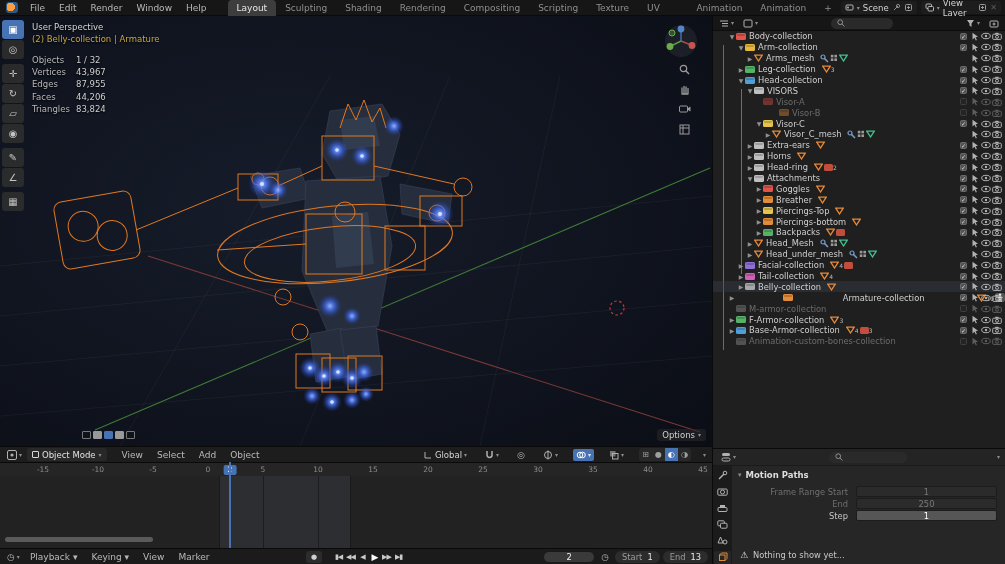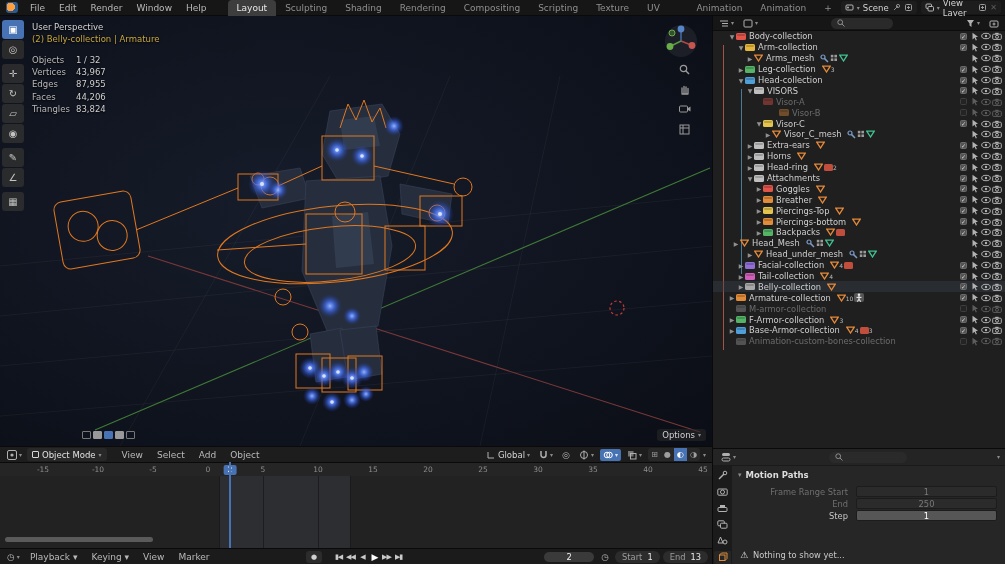--- a/index.html
+++ b/index.html
@@ -39,21 +39,21 @@
   .vis-sq { width:9px; height:8px; border-radius:1px; }
   #options-btn { position:absolute; right:6px; bottom:5px; display:flex; align-items:center; gap:3px;
      background:#28282890; border-radius:3px; padding:1px 5px; color:#cfcfcf; font-size:8.5px; }
   
   #vp-header { left:0; top:446px; width:712px; height:16px; background:#1d1d1d; display:flex; align-items:center; border-top:1px solid #0a0a0a; }
   .hdr-ic { color:#b0b0b0; font-size:9px; padding:0 3px; display:flex; align-items:center; gap:2px; }
   #mode-pill { display:flex; align-items:center; gap:3px; background:#282828; border-radius:3px; height:13px; padding:0 5px; margin-left:2px; }
   #mode-pill .sq { width:7px; height:7px; border:1px solid #d8d8d8; border-radius:1px; }
   #mode-pill .txt { color:#e0e0e0; font-size:8.5px; }
   #vp-menus { display:flex; margin-left:8px; }
-  #vp-header-right { margin-left:auto; display:flex; align-items:center; gap:3px; padding-right:6px; }
+  #vp-header-right { margin-left:auto; display:flex; align-items:center; gap:12px; padding-right:6px; }
   .shade-group { display:flex; background:#282828; border-radius:3px; overflow:hidden; }
   .shade-btn { width:13px; height:13px; display:flex; align-items:center; justify-content:center; color:#9f9f9f; font-size:8px; }
   .shade-btn.active { background:#4772b3; color:#fff; }
   
   #outliner { left:712px; top:16px; width:293px; height:432px; background:#1f1f1f; border-left:1px solid #0a0a0a; overflow:hidden; }
   #outliner-header { height:15px; background:#161616; display:flex; align-items:center; padding:0 3px; gap:3px; border-bottom:1px solid #0d0d0d; }
   .search-box { display:flex; align-items:center; gap:3px; background:#2a2a2a; border-radius:7px; height:11px; padding:0 6px; }
   #outliner-search { width:62px; }
   #outliner-rows { position:relative; }
   .ol-row { display:flex; align-items:center; height:10.9px; position:relative; font-size:8.3px; color:#cfcfcf; }
@@ -1240,85 +1240,28 @@
             <span>
               <svg xmlns="http://www.w3.org/2000/svg" width="10" height="8">
                 <rect x="0.7" y="2.2" width="8.6" height="5.2" rx="1" fill="none" stroke="#b2b2b2"></rect>
                 <circle cx="5" cy="4.8" r="1.5" fill="none" stroke="#b2b2b2"></circle>
                 <rect x="3.2" y="0.8" width="3.4" height="1.4" fill="#b2b2b2"></rect>
               </svg>
             </span>
           </span>
         </span>
       </div>
-      <div class="ol-row" style="padding-left: 19px;">
-        <span class="ol-arrow">▶</span>
-        <span style="flex: 0 0 auto;">
-          <svg xmlns="http://www.w3.org/2000/svg" width="9" height="8">
-            <polygon points="4.5,7 0.8,1.2 8.2,1.2" fill="none" stroke="#e58a3a" stroke-width="1.3"></polygon>
-          </svg>
-        </span>
-        <span class="ol-label">Head_Mesh</span>
-        <span class="badges">
-          <span>
-            <svg xmlns="http://www.w3.org/2000/svg" width="9" height="9">
-              <circle cx="3" cy="3" r="2" fill="none" stroke="#7a9cc6" stroke-width="1.2"></circle>
-              <line x1="4.4" y1="4.4" x2="8" y2="8" stroke="#7a9cc6" stroke-width="1.5"></line>
-            </svg>
-          </span>
-          <span>
-            <svg xmlns="http://www.w3.org/2000/svg" width="8" height="8">
-              <rect x="0.8" y="0.8" width="2.6" height="2.6" fill="#9a9a9a"></rect>
-              <rect x="4.4" y="0.8" width="2.6" height="2.6" fill="#9a9a9a"></rect>
-              <rect x="0.8" y="4.4" width="2.6" height="2.6" fill="#9a9a9a"></rect>
-              <rect x="4.4" y="4.4" width="2.6" height="2.6" fill="#9a9a9a"></rect>
-            </svg>
-          </span>
-          <span>
-            <svg xmlns="http://www.w3.org/2000/svg" width="9" height="8">
-              <polygon points="4.5,7 0.8,1.2 8.2,1.2" fill="none" stroke="#41c290" stroke-width="1.3"></polygon>
-            </svg>
-          </span>
-        </span>
-        <span class="ol-right">
-          <span class="ol-slot"></span>
-          <span class="ol-slot">
-            <span>
-              <svg xmlns="http://www.w3.org/2000/svg" width="8" height="9">
-                <polygon points="1.5,0.8 7,4.8 4.6,5.3 5.9,8 4.8,8.5 3.6,5.8 1.5,7.5" fill="#b2b2b2"></polygon>
-              </svg>
-            </span>
-          </span>
-          <span class="ol-slot">
-            <span>
-              <svg xmlns="http://www.w3.org/2000/svg" width="10" height="8">
-                <ellipse cx="5" cy="4" rx="4.3" ry="2.7" fill="none" stroke="#b2b2b2"></ellipse>
-                <circle cx="5" cy="4" r="1.2" fill="#b2b2b2"></circle>
-              </svg>
-            </span>
-          </span>
-          <span class="ol-slot">
-            <span>
-              <svg xmlns="http://www.w3.org/2000/svg" width="10" height="8">
-                <rect x="0.7" y="2.2" width="8.6" height="5.2" rx="1" fill="none" stroke="#b2b2b2"></rect>
-                <circle cx="5" cy="4.8" r="1.5" fill="none" stroke="#b2b2b2"></circle>
-                <rect x="3.2" y="0.8" width="3.4" height="1.4" fill="#b2b2b2"></rect>
-              </svg>
-            </span>
-          </span>
-        </span>
-      </div>
       <div class="ol-row" style="padding-left: 33px;">
         <span class="ol-arrow">▶</span>
         <span style="flex: 0 0 auto;">
           <svg xmlns="http://www.w3.org/2000/svg" width="9" height="8">
             <polygon points="4.5,7 0.8,1.2 8.2,1.2" fill="none" stroke="#e58a3a" stroke-width="1.3"></polygon>
           </svg>
         </span>
-        <span class="ol-label">Head_under_mesh</span>
+        <span class="ol-label">Head_Mesh</span>
         <span class="badges">
           <span>
             <svg xmlns="http://www.w3.org/2000/svg" width="9" height="9">
               <circle cx="3" cy="3" r="2" fill="none" stroke="#7a9cc6" stroke-width="1.2"></circle>
               <line x1="4.4" y1="4.4" x2="8" y2="8" stroke="#7a9cc6" stroke-width="1.5"></line>
             </svg>
           </span>
           <span>
             <svg xmlns="http://www.w3.org/2000/svg" width="8" height="8">
               <rect x="0.8" y="0.8" width="2.6" height="2.6" fill="#9a9a9a"></rect>
@@ -1354,20 +1297,77 @@
             <span>
               <svg xmlns="http://www.w3.org/2000/svg" width="10" height="8">
                 <rect x="0.7" y="2.2" width="8.6" height="5.2" rx="1" fill="none" stroke="#b2b2b2"></rect>
                 <circle cx="5" cy="4.8" r="1.5" fill="none" stroke="#b2b2b2"></circle>
                 <rect x="3.2" y="0.8" width="3.4" height="1.4" fill="#b2b2b2"></rect>
               </svg>
             </span>
           </span>
         </span>
       </div>
+      <div class="ol-row" style="padding-left: 33px;">
+        <span class="ol-arrow">▶</span>
+        <span style="flex: 0 0 auto;">
+          <svg xmlns="http://www.w3.org/2000/svg" width="9" height="8">
+            <polygon points="4.5,7 0.8,1.2 8.2,1.2" fill="none" stroke="#e58a3a" stroke-width="1.3"></polygon>
+          </svg>
+        </span>
+        <span class="ol-label">Head_under_mesh</span>
+        <span class="badges">
+          <span>
+            <svg xmlns="http://www.w3.org/2000/svg" width="9" height="9">
+              <circle cx="3" cy="3" r="2" fill="none" stroke="#7a9cc6" stroke-width="1.2"></circle>
+              <line x1="4.4" y1="4.4" x2="8" y2="8" stroke="#7a9cc6" stroke-width="1.5"></line>
+            </svg>
+          </span>
+          <span>
+            <svg xmlns="http://www.w3.org/2000/svg" width="8" height="8">
+              <rect x="0.8" y="0.8" width="2.6" height="2.6" fill="#9a9a9a"></rect>
+              <rect x="4.4" y="0.8" width="2.6" height="2.6" fill="#9a9a9a"></rect>
+              <rect x="0.8" y="4.4" width="2.6" height="2.6" fill="#9a9a9a"></rect>
+              <rect x="4.4" y="4.4" width="2.6" height="2.6" fill="#9a9a9a"></rect>
+            </svg>
+          </span>
+          <span>
+            <svg xmlns="http://www.w3.org/2000/svg" width="9" height="8">
+              <polygon points="4.5,7 0.8,1.2 8.2,1.2" fill="none" stroke="#41c290" stroke-width="1.3"></polygon>
+            </svg>
+          </span>
+        </span>
+        <span class="ol-right">
+          <span class="ol-slot"></span>
+          <span class="ol-slot">
+            <span>
+              <svg xmlns="http://www.w3.org/2000/svg" width="8" height="9">
+                <polygon points="1.5,0.8 7,4.8 4.6,5.3 5.9,8 4.8,8.5 3.6,5.8 1.5,7.5" fill="#b2b2b2"></polygon>
+              </svg>
+            </span>
+          </span>
+          <span class="ol-slot">
+            <span>
+              <svg xmlns="http://www.w3.org/2000/svg" width="10" height="8">
+                <ellipse cx="5" cy="4" rx="4.3" ry="2.7" fill="none" stroke="#b2b2b2"></ellipse>
+                <circle cx="5" cy="4" r="1.2" fill="#b2b2b2"></circle>
+              </svg>
+            </span>
+          </span>
+          <span class="ol-slot">
+            <span>
+              <svg xmlns="http://www.w3.org/2000/svg" width="10" height="8">
+                <rect x="0.7" y="2.2" width="8.6" height="5.2" rx="1" fill="none" stroke="#b2b2b2"></rect>
+                <circle cx="5" cy="4.8" r="1.5" fill="none" stroke="#b2b2b2"></circle>
+                <rect x="3.2" y="0.8" width="3.4" height="1.4" fill="#b2b2b2"></rect>
+              </svg>
+            </span>
+          </span>
+        </span>
+      </div>
       <div class="ol-row" style="padding-left: 24px;">
         <span class="ol-arrow">▶</span>
         <span class="col-ic" style="background: rgb(143, 111, 214);"></span>
         <span class="ol-label">Facial-collection</span>
         <span class="badges">
           <span>
             <svg xmlns="http://www.w3.org/2000/svg" width="9" height="8">
               <polygon points="4.5,7 0.8,1.2 8.2,1.2" fill="none" stroke="#e58a3a" stroke-width="1.3"></polygon>
             </svg>
           </span>
@@ -1480,21 +1480,21 @@
             <span>
               <svg xmlns="http://www.w3.org/2000/svg" width="10" height="8">
                 <rect x="0.7" y="2.2" width="8.6" height="5.2" rx="1" fill="none" stroke="#b2b2b2"></rect>
                 <circle cx="5" cy="4.8" r="1.5" fill="none" stroke="#b2b2b2"></circle>
                 <rect x="3.2" y="0.8" width="3.4" height="1.4" fill="#b2b2b2"></rect>
               </svg>
             </span>
           </span>
         </span>
       </div>
-      <div class="ol-row" style="padding-left: 15px;">
+      <div class="ol-row" style="padding-left: 15px; justify-content: space-between;">
         <span class="ol-arrow">▶</span>
         <span class="col-ic" style="background: rgb(224, 140, 58);"></span>
         <span class="ol-label">Armature-collection</span>
         <span class="badges">
           <span>
             <svg xmlns="http://www.w3.org/2000/svg" width="9" height="8">
               <polygon points="4.5,7 0.8,1.2 8.2,1.2" fill="none" stroke="#e58a3a" stroke-width="1.3"></polygon>
             </svg>
           </span>
           <span class="badge-n">10</span>

